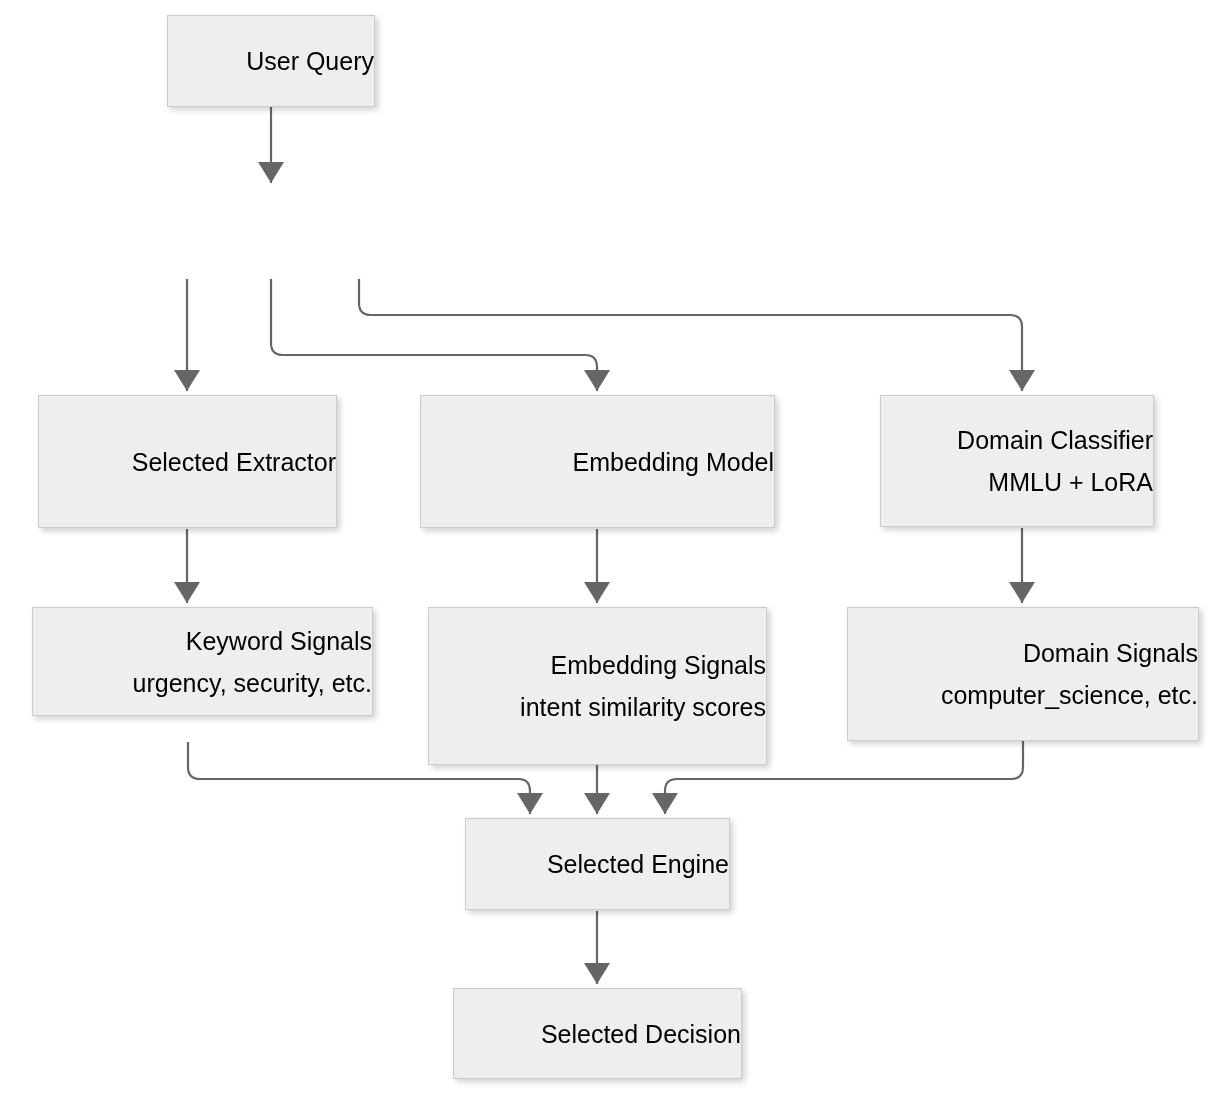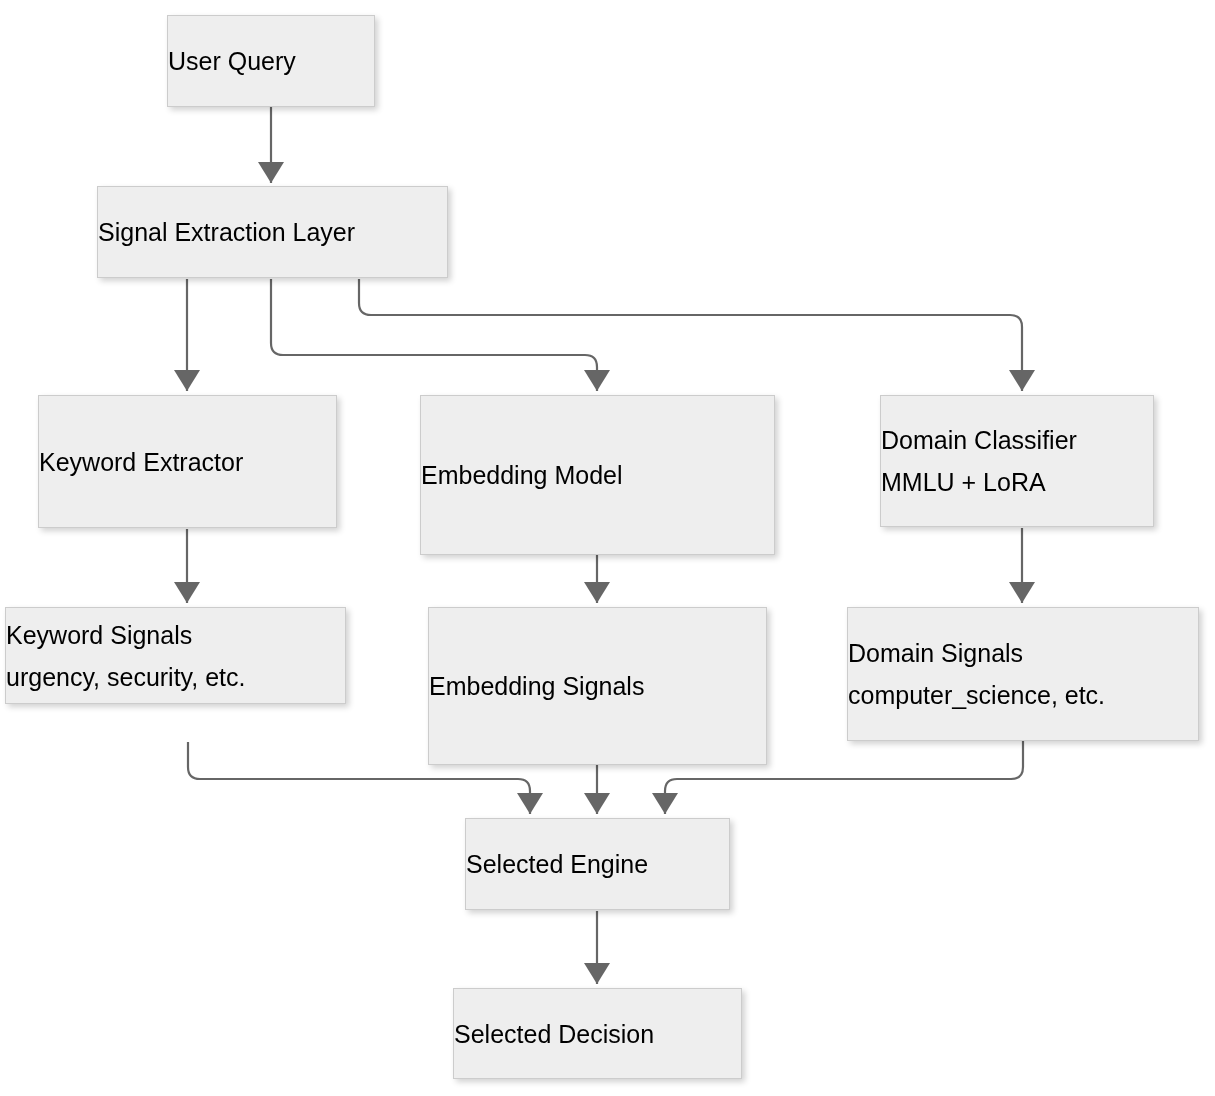--- a/index.html
+++ b/index.html
@@ -33,21 +33,21 @@
     fill:var(--connector);
     stroke:none;
   }
   .node{
     position:absolute;
     background:var(--node-fill);
     border:1px solid var(--node-border);
     box-shadow:3px 3px 6px rgba(0,0,0,0.18);
     display:flex;
     flex-direction:column;
-    align-items:flex-start;
+    align-items:flex-end;
     justify-content:center;
     text-align:center;
     color:var(--text);
     font-size:25px;
     line-height:42px;
     white-space:nowrap;
   }
 </style>
 </head>
 <body>
@@ -81,44 +81,42 @@
 
     <path class="edge" d="M1023,741 V767 Q1023,779 1011,779 H677 Q665,779 665,791 V814" marker-end="url(#arrow)"></path>
 
     <path class="edge" d="M597,911 V984" marker-end="url(#arrow)"></path>
   </svg>
 
   <div class="node" style="left:167px;top:15px;width:208px;height:92px">
     <span>User Query</span>
   </div>
 
-  <div class="node" style="left:97px;top:186px;width:351px;height:92px">
-    <span>Signal Extraction Layer</span>
+
+  <div class="node" style="left:38px;top:395px;width:299px;height:133px">
+    <span>Selected Extractor</span>
   </div>
 
-  <div class="node" style="left:38px;top:395px;width:299px;height:133px">
-    <span>Keyword Extractor</span>
-  </div>
-
-  <div class="node" style="left:420px;top:395px;width:355px;height:160px">
+  <div class="node" style="left:420px;top:395px;width:355px;height:133px">
     <span>Embedding Model</span>
   </div>
 
   <div class="node" style="left:880px;top:395px;width:274px;height:132px">
     <span>Domain Classifier</span>
     <span>MMLU + LoRA</span>
   </div>
 
-  <div class="node" style="left:5px;top:607px;width:341px;height:97px">
+  <div class="node" style="left:32px;top:607px;width:341px;height:109px">
     <span>Keyword Signals</span>
     <span>urgency, security, etc.</span>
   </div>
 
   <div class="node" style="left:428px;top:607px;width:339px;height:158px">
     <span>Embedding Signals</span>
+    <span>intent similarity scores</span>
   </div>
 
   <div class="node" style="left:847px;top:607px;width:352px;height:134px">
     <span>Domain Signals</span>
     <span>computer_science, etc.</span>
   </div>
 
   <div class="node" style="left:465px;top:818px;width:265px;height:92px">
     <span>Selected Engine</span>
   </div>

